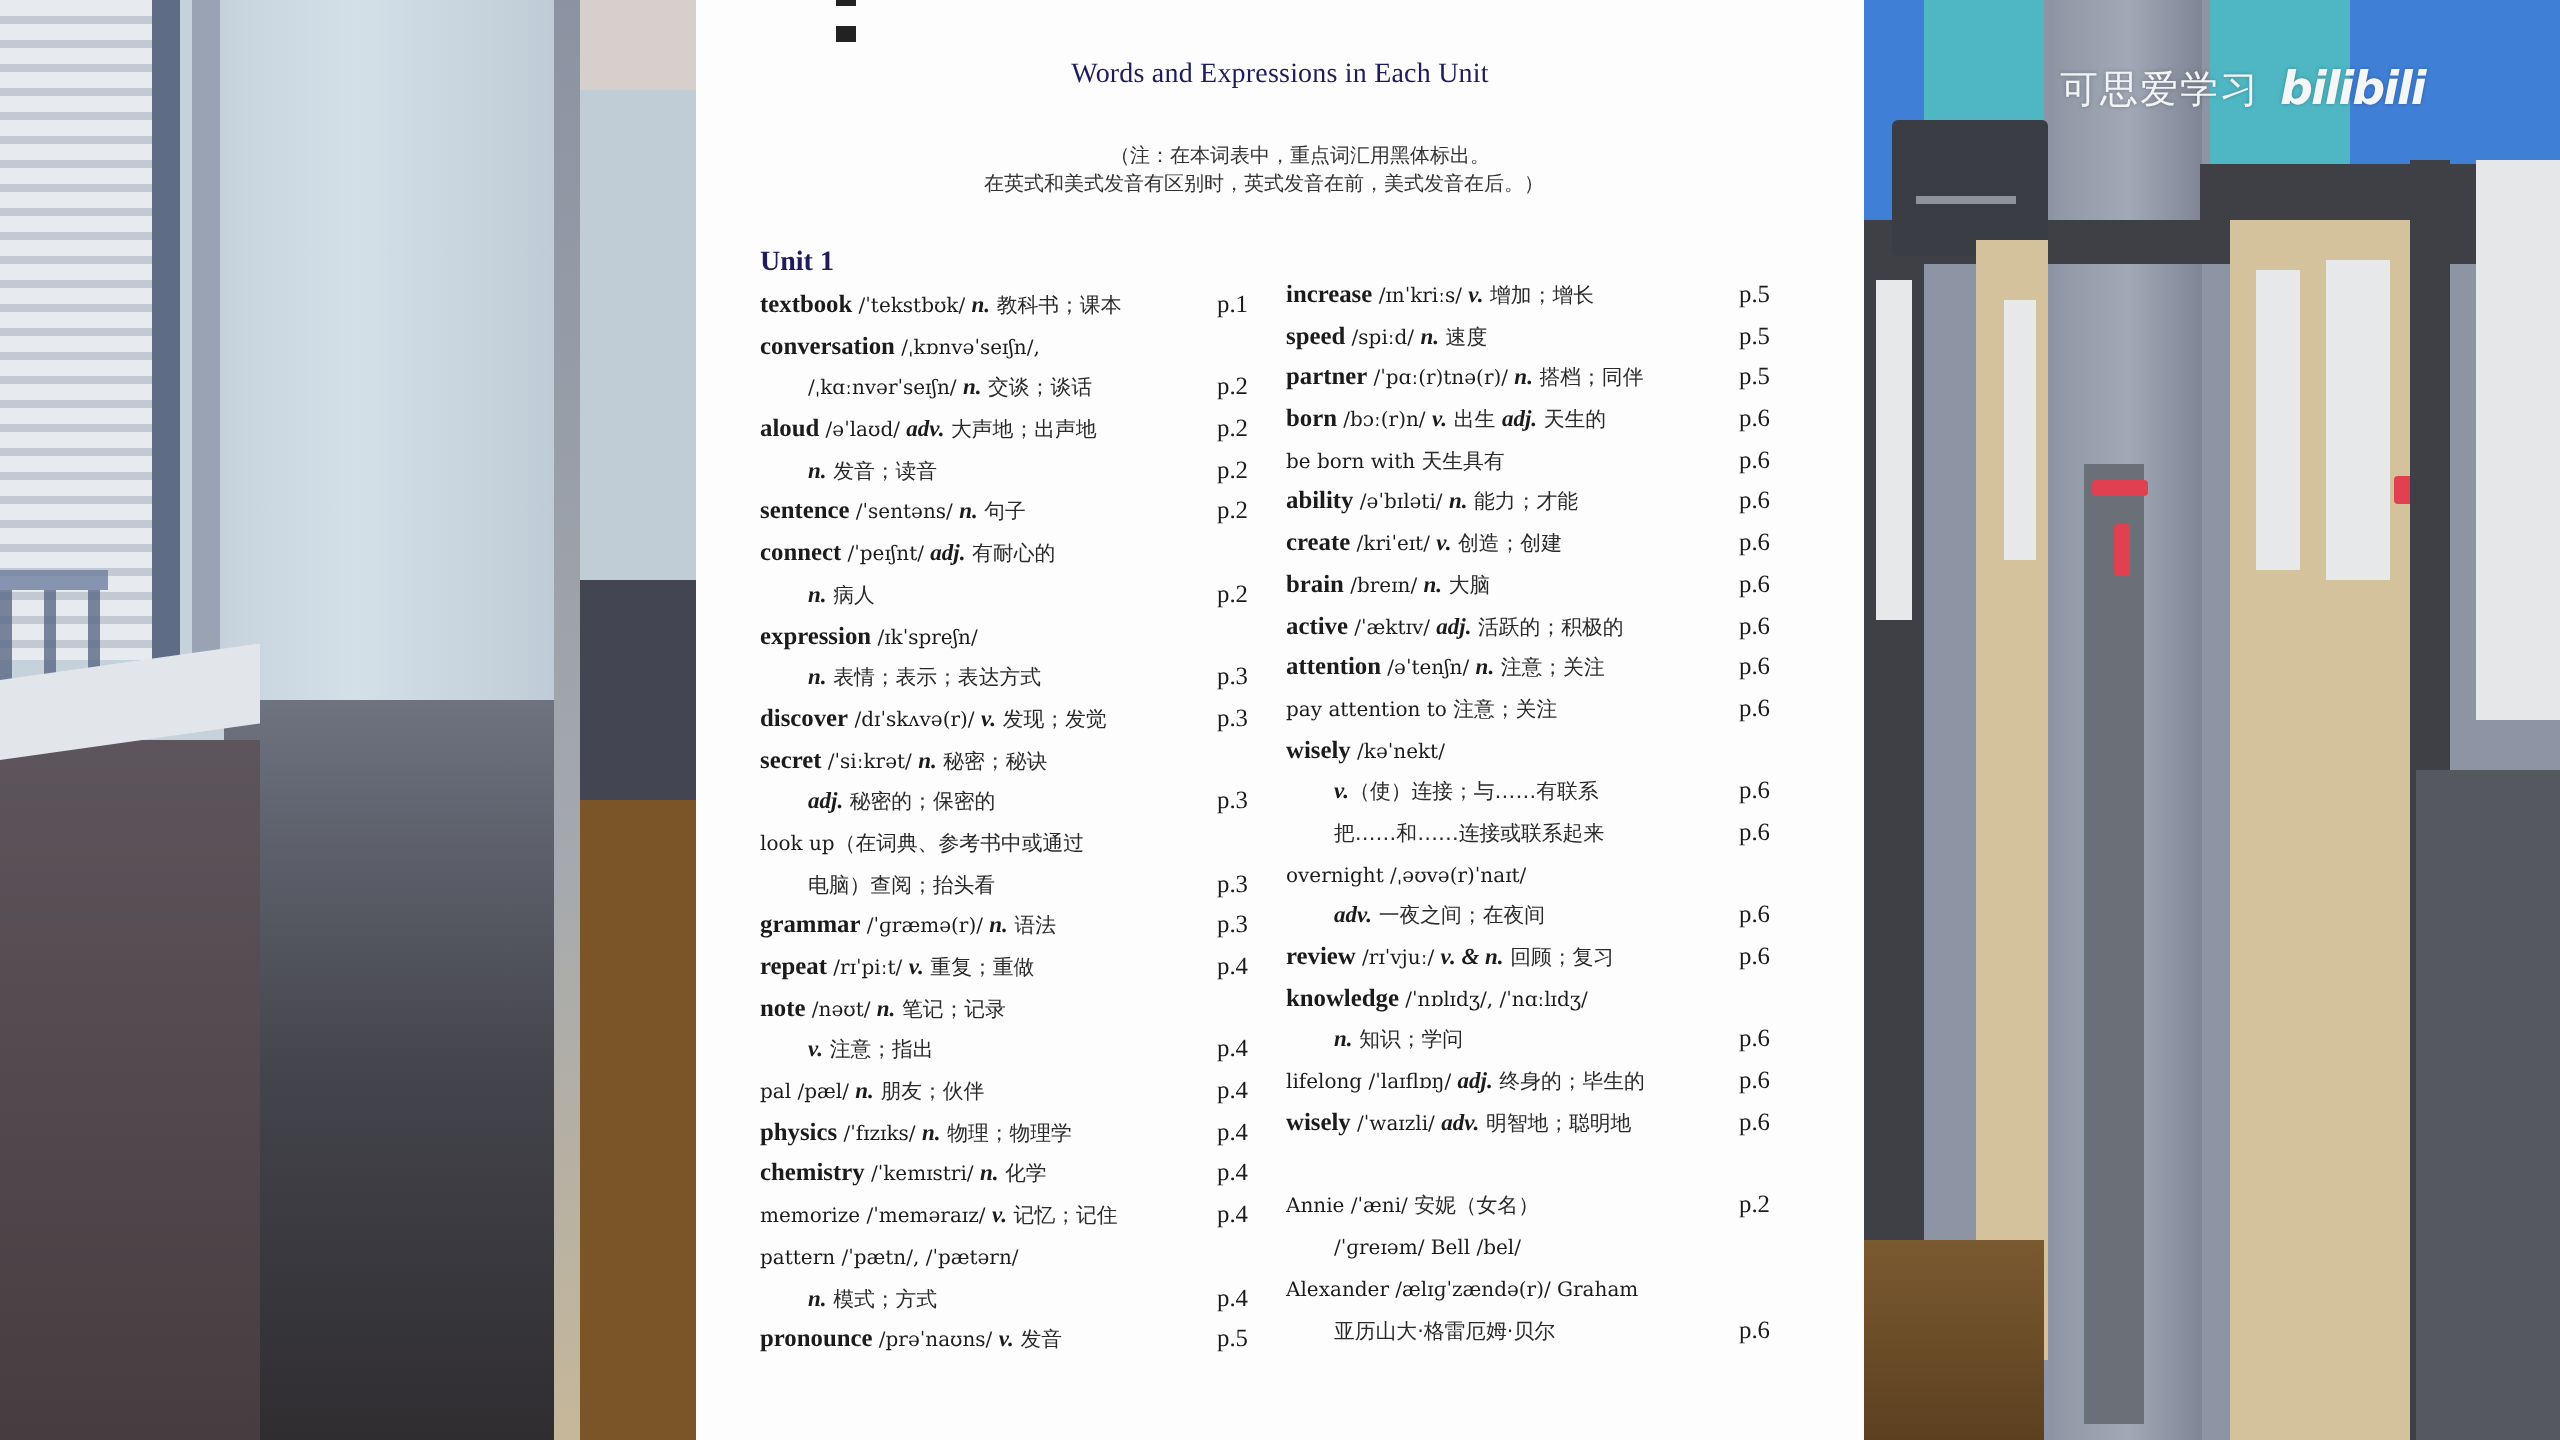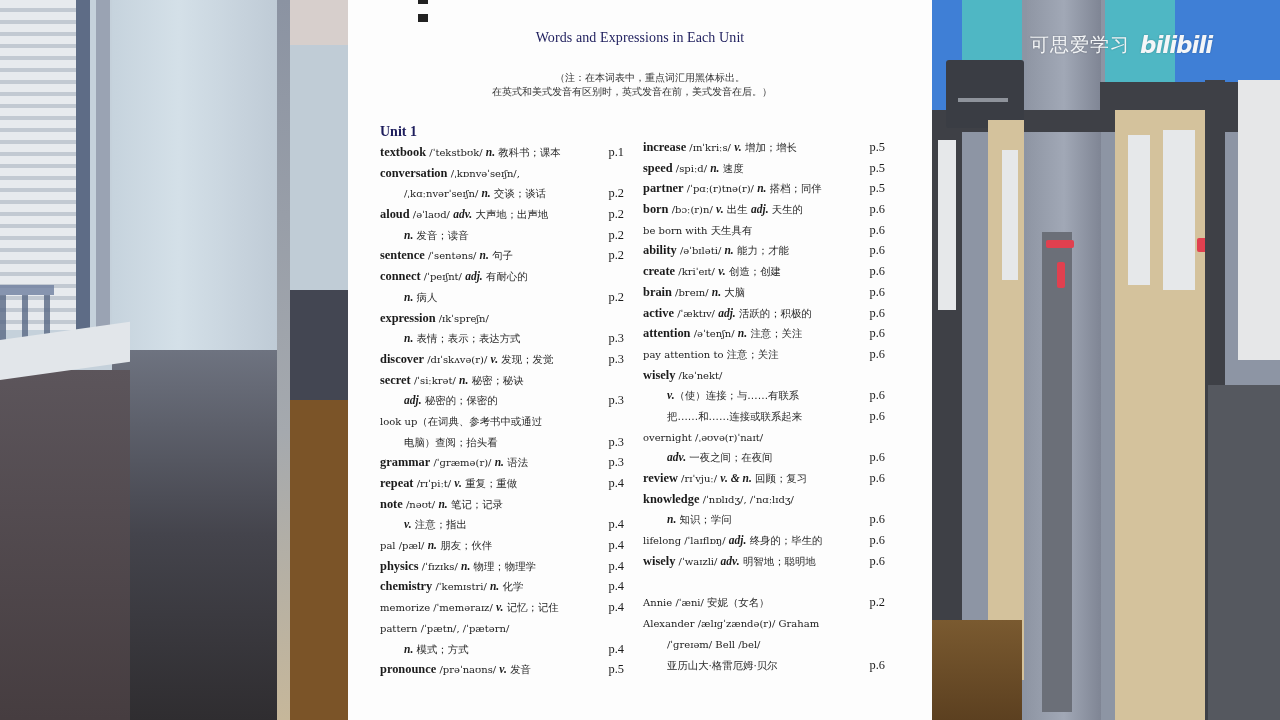--- a/index.html
+++ b/index.html
@@ -186,22 +186,22 @@
       <div class="row indent"><span class="zh">把……和……连接或联系起来</span><span class="pg">p.6</span></div>
       <div class="row"><span class="ipa">overnight /ˌəʊvə(r)ˈnaɪt/</span></div>
       <div class="row indent"><span class="pos">adv.</span><span class="zh"> 一夜之间；在夜间</span><span class="pg">p.6</span></div>
       <div class="row"><span class="hw">review</span><span class="ipa"> /rɪˈvjuː/ </span><span class="pos">v. &amp; n.</span><span class="zh"> 回顾；复习</span><span class="pg">p.6</span></div>
       <div class="row"><span class="hw">knowledge</span><span class="ipa"> /ˈnɒlɪdʒ/, /ˈnɑːlɪdʒ/</span></div>
       <div class="row indent"><span class="pos">n.</span><span class="zh"> 知识；学问</span><span class="pg">p.6</span></div>
       <div class="row"><span class="ipa">lifelong /ˈlaɪflɒŋ/ </span><span class="pos">adj.</span><span class="zh"> 终身的；毕生的</span><span class="pg">p.6</span></div>
       <div class="row"><span class="hw">wisely</span><span class="ipa"> /ˈwaɪzli/ </span><span class="pos">adv.</span><span class="zh"> 明智地；聪明地</span><span class="pg">p.6</span></div>
       <div class="gap"></div>
       <div class="row"><span class="ipa">Annie /ˈæni/ </span><span class="zh">安妮（女名）</span><span class="pg">p.2</span></div>
+      <div class="row indent"><span class="ipa">/ˈɡreɪəm/ Bell /bel/</span></div>
       <div class="row"><span class="ipa">Alexander /ælɪɡˈzændə(r)/ Graham</span></div>
-      <div class="row indent"><span class="ipa">/ˈɡreɪəm/ Bell /bel/</span></div>
       <div class="row indent"><span class="zh">亚历山大·格雷厄姆·贝尔</span><span class="pg">p.6</span></div>
     </div>
 </div>
 
 <div class="watermark">
   <span class="wm-text">可思爱学习</span>
   <span class="wm-logo">bilibili</span>
 </div>
 
 </body></html>

